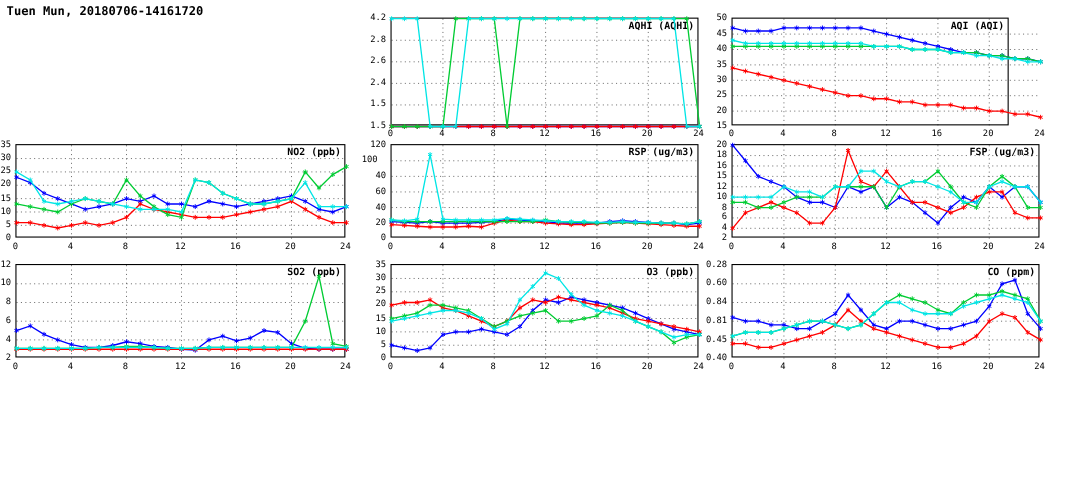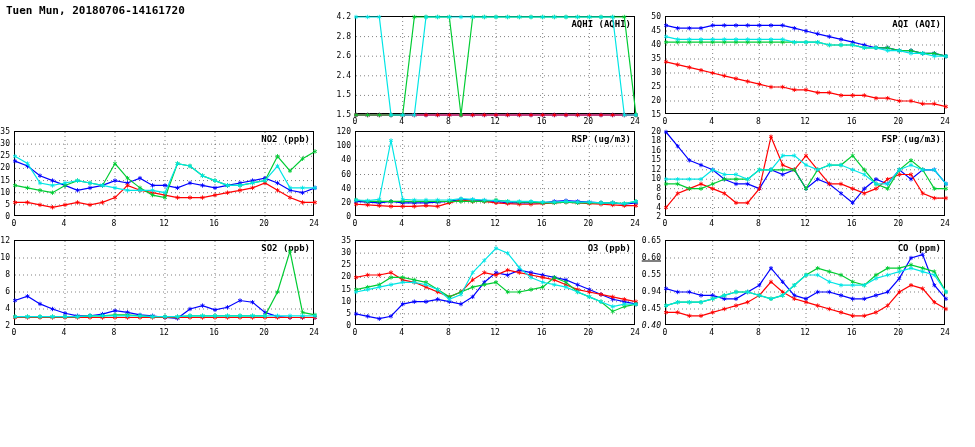--- a/index.html
+++ b/index.html
@@ -50,21 +50,21 @@
       <div class="ytick" style="left: 321px; width: 30px; top: 16px;">4.2</div>
       <div class="xtick" style="left: 355px; top: 117px;">0</div>
       <div class="xtick" style="left: 401.667px; top: 117px;">4</div>
       <div class="xtick" style="left: 448.333px; top: 117px;">8</div>
       <div class="xtick" style="left: 495px; top: 117px;">12</div>
       <div class="xtick" style="left: 541.667px; top: 117px;">16</div>
       <div class="xtick" style="left: 588.333px; top: 117px;">20</div>
       <div class="xtick" style="left: 635px; top: 117px;">24</div>
     </div>
     <div class="panel" style="left: 0px; top: 0px;">
-      <div class="plotbox" style="left: 665px; top: 16px; width: 280px; height: 98px;">
+      <div class="plotbox" style="left: 665px; top: 16px; width: 252px; height: 98px;">
         <div class="plotlabel">AQI (AQI)</div>
         <svg width="280" height="98">
           <line x1="46.666666666666664" x2="46.666666666666664" y1="0" y2="98" class="gridline"></line>
           <line x1="93.33333333333333" x2="93.33333333333333" y1="0" y2="98" class="gridline"></line>
           <line x1="140" x2="140" y1="0" y2="98" class="gridline"></line>
           <line x1="186.66666666666666" x2="186.66666666666666" y1="0" y2="98" class="gridline"></line>
           <line x1="233.33333333333334" x2="233.33333333333334" y1="0" y2="98" class="gridline"></line>
           <line y1="84" y2="84" x1="0" x2="280" class="gridline"></line>
           <line y1="70" y2="70" x1="0" x2="280" class="gridline"></line>
           <line y1="56" y2="56" x1="0" x2="280" class="gridline"></line>
@@ -160,21 +160,21 @@
           <path d="M-0.00,65.80L0.00,70.20M1.91,66.90L-1.91,69.10M1.91,69.10L-1.91,66.90M11.67,67.22L11.67,71.62M13.57,68.32L9.76,70.52M13.57,70.52L9.76,68.32M23.33,67.22L23.33,71.62M25.24,68.32L21.43,70.52M25.24,70.52L21.43,68.32M35.00,67.22L35.00,71.62M36.91,68.32L33.09,70.52M36.91,70.52L33.09,68.32M46.67,67.22L46.67,71.62M48.57,68.32L44.76,70.52M48.57,70.52L44.76,68.32M58.33,67.22L58.33,71.62M60.24,68.32L56.43,70.52M60.24,70.52L56.43,68.32M70.00,67.22L70.00,71.62M71.91,68.32L68.09,70.52M71.91,70.52L68.09,68.32M81.67,67.22L81.67,71.62M83.57,68.32L79.76,70.52M83.57,70.52L79.76,68.32M93.33,67.22L93.33,71.62M95.24,68.32L91.43,70.52M95.24,70.52L91.43,68.32M105.00,67.22L105.00,71.62M106.91,68.32L103.09,70.52M106.91,70.52L103.09,68.32M116.67,67.22L116.67,71.62M118.57,68.32L114.76,70.52M118.57,70.52L114.76,68.32M128.33,67.22L128.33,71.62M130.24,68.32L126.43,70.52M130.24,70.52L126.43,68.32M140.00,65.80L140.00,70.20M141.91,66.90L138.09,69.10M141.91,69.10L138.09,66.90M151.67,67.22L151.67,71.62M153.57,68.32L149.76,70.52M153.57,70.52L149.76,68.32M163.33,67.92L163.33,72.33M165.24,69.03L161.43,71.22M165.24,71.22L161.43,69.03M175.00,67.92L175.00,72.33M176.91,69.03L173.09,71.22M176.91,71.22L173.09,69.03M186.67,68.63L186.67,73.03M188.57,69.73L184.76,71.93M188.57,71.93L184.76,69.73M198.33,68.63L198.33,73.03M200.24,69.73L196.43,71.93M200.24,71.93L196.43,69.73M210.00,67.92L210.00,72.33M211.91,69.03L208.09,71.22M211.91,71.22L208.09,69.03M221.67,68.63L221.67,73.03M223.57,69.73L219.76,71.93M223.57,71.93L219.76,69.73M233.33,68.63L233.33,73.03M235.24,69.73L231.43,71.93M235.24,71.93L231.43,69.73M245.00,68.63L245.00,73.03M246.91,69.73L243.09,71.93M246.91,71.93L243.09,69.73M256.67,68.63L256.67,73.03M258.57,69.73L254.76,71.93M258.57,71.93L254.76,69.73M268.33,69.34L268.33,73.74M270.24,70.44L266.43,72.64M270.24,72.64L266.43,70.44M280.00,67.22L280.00,71.62M281.91,68.32L278.09,70.52M281.91,70.52L278.09,68.32" stroke="#00cc33" stroke-width="0.9" fill="none"></path>
           <path d="M0.00,68.00L11.67,68.71L23.33,67.29L35.00,8.50L46.67,67.29L58.33,68.00L70.00,68.00L81.67,68.00L93.33,68.00L105.00,66.58L116.67,67.29L128.33,68.00L140.00,68.71L151.67,69.42L163.33,69.42L175.00,69.42L186.67,70.13L198.33,70.13L210.00,69.42L221.67,70.13L233.33,70.13L245.00,70.83L256.67,70.83L268.33,71.54L280.00,69.42" fill="none" stroke="#00e5e5" stroke-width="1.2"></path>
           <path d="M-0.00,65.80L0.00,70.20M1.91,66.90L-1.91,69.10M1.91,69.10L-1.91,66.90M11.67,66.51L11.67,70.91M13.57,67.61L9.76,69.81M13.57,69.81L9.76,67.61M23.33,65.09L23.33,69.49M25.24,66.19L21.43,68.39M25.24,68.39L21.43,66.19M35.00,6.30L35.00,10.70M36.91,7.40L33.09,9.60M36.91,9.60L33.09,7.40M46.67,65.09L46.67,69.49M48.57,66.19L44.76,68.39M48.57,68.39L44.76,66.19M58.33,65.80L58.33,70.20M60.24,66.90L56.43,69.10M60.24,69.10L56.43,66.90M70.00,65.80L70.00,70.20M71.91,66.90L68.09,69.10M71.91,69.10L68.09,66.90M81.67,65.80L81.67,70.20M83.57,66.90L79.76,69.10M83.57,69.10L79.76,66.90M93.33,65.80L93.33,70.20M95.24,66.90L91.43,69.10M95.24,69.10L91.43,66.90M105.00,64.38L105.00,68.78M106.91,65.48L103.09,67.68M106.91,67.68L103.09,65.48M116.67,65.09L116.67,69.49M118.57,66.19L114.76,68.39M118.57,68.39L114.76,66.19M128.33,65.80L128.33,70.20M130.24,66.90L126.43,69.10M130.24,69.10L126.43,66.90M140.00,66.51L140.00,70.91M141.91,67.61L138.09,69.81M141.91,69.81L138.09,67.61M151.67,67.22L151.67,71.62M153.57,68.32L149.76,70.52M153.57,70.52L149.76,68.32M163.33,67.22L163.33,71.62M165.24,68.32L161.43,70.52M165.24,70.52L161.43,68.32M175.00,67.22L175.00,71.62M176.91,68.32L173.09,70.52M176.91,70.52L173.09,68.32M186.67,67.92L186.67,72.33M188.57,69.03L184.76,71.22M188.57,71.22L184.76,69.03M198.33,67.92L198.33,72.33M200.24,69.03L196.43,71.22M200.24,71.22L196.43,69.03M210.00,67.22L210.00,71.62M211.91,68.32L208.09,70.52M211.91,70.52L208.09,68.32M221.67,67.92L221.67,72.33M223.57,69.03L219.76,71.22M223.57,71.22L219.76,69.03M233.33,67.92L233.33,72.33M235.24,69.03L231.43,71.22M235.24,71.22L231.43,69.03M245.00,68.63L245.00,73.03M246.91,69.73L243.09,71.93M246.91,71.93L243.09,69.73M256.67,68.63L256.67,73.03M258.57,69.73L254.76,71.93M258.57,71.93L254.76,69.73M268.33,69.34L268.33,73.74M270.24,70.44L266.43,72.64M270.24,72.64L266.43,70.44M280.00,67.22L280.00,71.62M281.91,68.32L278.09,70.52M281.91,70.52L278.09,68.32" stroke="#00e5e5" stroke-width="0.9" fill="none"></path>
         </svg>
       </div>
       <div class="ytick" style="left: 321px; width: 30px; top: 216px;">0</div>
       <div class="ytick" style="left: 321px; width: 30px; top: 201.833px;">20</div>
       <div class="ytick" style="left: 321px; width: 30px; top: 187.667px;">40</div>
       <div class="ytick" style="left: 321px; width: 30px; top: 173.5px;">60</div>
       <div class="ytick" style="left: 321px; width: 30px; top: 159.333px;">40</div>
-      <div class="ytick" style="left: 321px; width: 30px; top: 145.167px;">100</div>
+      <div class="ytick" style="left: 321px; width: 30px; top: 145.167px; text-align: center;">100</div>
       <div class="ytick" style="left: 321px; width: 30px; top: 131px;">120</div>
       <div class="xtick" style="left: 355px; top: 219px;">0</div>
       <div class="xtick" style="left: 401.667px; top: 219px;">4</div>
       <div class="xtick" style="left: 448.333px; top: 219px;">8</div>
       <div class="xtick" style="left: 495px; top: 219px;">12</div>
       <div class="xtick" style="left: 541.667px; top: 219px;">16</div>
       <div class="xtick" style="left: 588.333px; top: 219px;">20</div>
       <div class="xtick" style="left: 635px; top: 219px;">24</div>
     </div>
     <div class="panel" style="left: 0px; top: 0px;">
@@ -316,26 +316,26 @@
           <path d="M0.00,47.60L11.67,51.00L23.33,51.00L35.00,54.40L46.67,54.40L58.33,57.80L70.00,57.80L81.67,51.00L93.33,44.20L105.00,27.20L116.67,40.80L128.33,54.40L140.00,57.80L151.67,51.00L163.33,51.00L175.00,54.40L186.67,57.80L198.33,57.80L210.00,54.40L221.67,51.00L233.33,37.40L245.00,17.00L256.67,13.60L268.33,44.20L280.00,57.80" fill="none" stroke="#0000ff" stroke-width="1.2"></path>
           <path d="M-0.00,45.40L0.00,49.80M1.91,46.50L-1.91,48.70M1.91,48.70L-1.91,46.50M11.67,48.80L11.67,53.20M13.57,49.90L9.76,52.10M13.57,52.10L9.76,49.90M23.33,48.80L23.33,53.20M25.24,49.90L21.43,52.10M25.24,52.10L21.43,49.90M35.00,52.20L35.00,56.60M36.91,53.30L33.09,55.50M36.91,55.50L33.09,53.30M46.67,52.20L46.67,56.60M48.57,53.30L44.76,55.50M48.57,55.50L44.76,53.30M58.33,55.60L58.33,60.00M60.24,56.70L56.43,58.90M60.24,58.90L56.43,56.70M70.00,55.60L70.00,60.00M71.91,56.70L68.09,58.90M71.91,58.90L68.09,56.70M81.67,48.80L81.67,53.20M83.57,49.90L79.76,52.10M83.57,52.10L79.76,49.90M93.33,42.00L93.33,46.40M95.24,43.10L91.43,45.30M95.24,45.30L91.43,43.10M105.00,25.00L105.00,29.40M106.91,26.10L103.09,28.30M106.91,28.30L103.09,26.10M116.67,38.60L116.67,43.00M118.57,39.70L114.76,41.90M118.57,41.90L114.76,39.70M128.33,52.20L128.33,56.60M130.24,53.30L126.43,55.50M130.24,55.50L126.43,53.30M140.00,55.60L140.00,60.00M141.91,56.70L138.09,58.90M141.91,58.90L138.09,56.70M151.67,48.80L151.67,53.20M153.57,49.90L149.76,52.10M153.57,52.10L149.76,49.90M163.33,48.80L163.33,53.20M165.24,49.90L161.43,52.10M165.24,52.10L161.43,49.90M175.00,52.20L175.00,56.60M176.91,53.30L173.09,55.50M176.91,55.50L173.09,53.30M186.67,55.60L186.67,60.00M188.57,56.70L184.76,58.90M188.57,58.90L184.76,56.70M198.33,55.60L198.33,60.00M200.24,56.70L196.43,58.90M200.24,58.90L196.43,56.70M210.00,52.20L210.00,56.60M211.91,53.30L208.09,55.50M211.91,55.50L208.09,53.30M221.67,48.80L221.67,53.20M223.57,49.90L219.76,52.10M223.57,52.10L219.76,49.90M233.33,35.20L233.33,39.60M235.24,36.30L231.43,38.50M235.24,38.50L231.43,36.30M245.00,14.80L245.00,19.20M246.91,15.90L243.09,18.10M246.91,18.10L243.09,15.90M256.67,11.40L256.67,15.80M258.57,12.50L254.76,14.70M258.57,14.70L254.76,12.50M268.33,42.00L268.33,46.40M270.24,43.10L266.43,45.30M270.24,45.30L266.43,43.10M280.00,55.60L280.00,60.00M281.91,56.70L278.09,58.90M281.91,58.90L278.09,56.70" stroke="#0000ff" stroke-width="0.9" fill="none"></path>
           <path d="M0.00,71.40L11.67,71.40L23.33,74.80L35.00,74.80L46.67,71.40L58.33,68.00L70.00,64.60L81.67,61.20L93.33,54.40L105.00,40.80L116.67,51.00L128.33,57.80L140.00,61.20L151.67,64.60L163.33,68.00L175.00,71.40L186.67,74.80L198.33,74.80L210.00,71.40L221.67,64.60L233.33,51.00L245.00,44.20L256.67,47.60L268.33,61.20L280.00,68.00" fill="none" stroke="#ff0000" stroke-width="1.2"></path>
           <path d="M-0.00,69.20L0.00,73.60M1.91,70.30L-1.91,72.50M1.91,72.50L-1.91,70.30M11.67,69.20L11.67,73.60M13.57,70.30L9.76,72.50M13.57,72.50L9.76,70.30M23.33,72.60L23.33,77.00M25.24,73.70L21.43,75.90M25.24,75.90L21.43,73.70M35.00,72.60L35.00,77.00M36.91,73.70L33.09,75.90M36.91,75.90L33.09,73.70M46.67,69.20L46.67,73.60M48.57,70.30L44.76,72.50M48.57,72.50L44.76,70.30M58.33,65.80L58.33,70.20M60.24,66.90L56.43,69.10M60.24,69.10L56.43,66.90M70.00,62.40L70.00,66.80M71.91,63.50L68.09,65.70M71.91,65.70L68.09,63.50M81.67,59.00L81.67,63.40M83.57,60.10L79.76,62.30M83.57,62.30L79.76,60.10M93.33,52.20L93.33,56.60M95.24,53.30L91.43,55.50M95.24,55.50L91.43,53.30M105.00,38.60L105.00,43.00M106.91,39.70L103.09,41.90M106.91,41.90L103.09,39.70M116.67,48.80L116.67,53.20M118.57,49.90L114.76,52.10M118.57,52.10L114.76,49.90M128.33,55.60L128.33,60.00M130.24,56.70L126.43,58.90M130.24,58.90L126.43,56.70M140.00,59.00L140.00,63.40M141.91,60.10L138.09,62.30M141.91,62.30L138.09,60.10M151.67,62.40L151.67,66.80M153.57,63.50L149.76,65.70M153.57,65.70L149.76,63.50M163.33,65.80L163.33,70.20M165.24,66.90L161.43,69.10M165.24,69.10L161.43,66.90M175.00,69.20L175.00,73.60M176.91,70.30L173.09,72.50M176.91,72.50L173.09,70.30M186.67,72.60L186.67,77.00M188.57,73.70L184.76,75.90M188.57,75.90L184.76,73.70M198.33,72.60L198.33,77.00M200.24,73.70L196.43,75.90M200.24,75.90L196.43,73.70M210.00,69.20L210.00,73.60M211.91,70.30L208.09,72.50M211.91,72.50L208.09,70.30M221.67,62.40L221.67,66.80M223.57,63.50L219.76,65.70M223.57,65.70L219.76,63.50M233.33,48.80L233.33,53.20M235.24,49.90L231.43,52.10M235.24,52.10L231.43,49.90M245.00,42.00L245.00,46.40M246.91,43.10L243.09,45.30M246.91,45.30L243.09,43.10M256.67,45.40L256.67,49.80M258.57,46.50L254.76,48.70M258.57,48.70L254.76,46.50M268.33,59.00L268.33,63.40M270.24,60.10L266.43,62.30M270.24,62.30L266.43,60.10M280.00,65.80L280.00,70.20M281.91,66.90L278.09,69.10M281.91,69.10L278.09,66.90" stroke="#ff0000" stroke-width="0.9" fill="none"></path>
           <path d="M0.00,64.60L11.67,61.20L23.33,61.20L35.00,61.20L46.67,57.80L58.33,54.40L70.00,51.00L81.67,51.00L93.33,54.40L105.00,57.80L116.67,54.40L128.33,44.20L140.00,34.00L151.67,27.20L163.33,30.60L175.00,34.00L186.67,40.80L198.33,44.20L210.00,34.00L221.67,27.20L233.33,27.20L245.00,23.80L256.67,27.20L268.33,30.60L280.00,51.00" fill="none" stroke="#00cc33" stroke-width="1.2"></path>
           <path d="M-0.00,62.40L0.00,66.80M1.91,63.50L-1.91,65.70M1.91,65.70L-1.91,63.50M11.67,59.00L11.67,63.40M13.57,60.10L9.76,62.30M13.57,62.30L9.76,60.10M23.33,59.00L23.33,63.40M25.24,60.10L21.43,62.30M25.24,62.30L21.43,60.10M35.00,59.00L35.00,63.40M36.91,60.10L33.09,62.30M36.91,62.30L33.09,60.10M46.67,55.60L46.67,60.00M48.57,56.70L44.76,58.90M48.57,58.90L44.76,56.70M58.33,52.20L58.33,56.60M60.24,53.30L56.43,55.50M60.24,55.50L56.43,53.30M70.00,48.80L70.00,53.20M71.91,49.90L68.09,52.10M71.91,52.10L68.09,49.90M81.67,48.80L81.67,53.20M83.57,49.90L79.76,52.10M83.57,52.10L79.76,49.90M93.33,52.20L93.33,56.60M95.24,53.30L91.43,55.50M95.24,55.50L91.43,53.30M105.00,55.60L105.00,60.00M106.91,56.70L103.09,58.90M106.91,58.90L103.09,56.70M116.67,52.20L116.67,56.60M118.57,53.30L114.76,55.50M118.57,55.50L114.76,53.30M128.33,42.00L128.33,46.40M130.24,43.10L126.43,45.30M130.24,45.30L126.43,43.10M140.00,31.80L140.00,36.20M141.91,32.90L138.09,35.10M141.91,35.10L138.09,32.90M151.67,25.00L151.67,29.40M153.57,26.10L149.76,28.30M153.57,28.30L149.76,26.10M163.33,28.40L163.33,32.80M165.24,29.50L161.43,31.70M165.24,31.70L161.43,29.50M175.00,31.80L175.00,36.20M176.91,32.90L173.09,35.10M176.91,35.10L173.09,32.90M186.67,38.60L186.67,43.00M188.57,39.70L184.76,41.90M188.57,41.90L184.76,39.70M198.33,42.00L198.33,46.40M200.24,43.10L196.43,45.30M200.24,45.30L196.43,43.10M210.00,31.80L210.00,36.20M211.91,32.90L208.09,35.10M211.91,35.10L208.09,32.90M221.67,25.00L221.67,29.40M223.57,26.10L219.76,28.30M223.57,28.30L219.76,26.10M233.33,25.00L233.33,29.40M235.24,26.10L231.43,28.30M235.24,28.30L231.43,26.10M245.00,21.60L245.00,26.00M246.91,22.70L243.09,24.90M246.91,24.90L243.09,22.70M256.67,25.00L256.67,29.40M258.57,26.10L254.76,28.30M258.57,28.30L254.76,26.10M268.33,28.40L268.33,32.80M270.24,29.50L266.43,31.70M270.24,31.70L266.43,29.50M280.00,48.80L280.00,53.20M281.91,49.90L278.09,52.10M281.91,52.10L278.09,49.90" stroke="#00cc33" stroke-width="0.9" fill="none"></path>
           <path d="M0.00,64.60L11.67,61.20L23.33,61.20L35.00,61.20L46.67,57.80L58.33,54.40L70.00,51.00L81.67,51.00L93.33,54.40L105.00,57.80L116.67,54.40L128.33,44.20L140.00,34.00L151.67,34.00L163.33,40.80L175.00,44.20L186.67,44.20L198.33,44.20L210.00,37.40L221.67,34.00L233.33,30.60L245.00,27.20L256.67,30.60L268.33,34.00L280.00,51.00" fill="none" stroke="#00e5e5" stroke-width="1.2"></path>
           <path d="M-0.00,62.40L0.00,66.80M1.91,63.50L-1.91,65.70M1.91,65.70L-1.91,63.50M11.67,59.00L11.67,63.40M13.57,60.10L9.76,62.30M13.57,62.30L9.76,60.10M23.33,59.00L23.33,63.40M25.24,60.10L21.43,62.30M25.24,62.30L21.43,60.10M35.00,59.00L35.00,63.40M36.91,60.10L33.09,62.30M36.91,62.30L33.09,60.10M46.67,55.60L46.67,60.00M48.57,56.70L44.76,58.90M48.57,58.90L44.76,56.70M58.33,52.20L58.33,56.60M60.24,53.30L56.43,55.50M60.24,55.50L56.43,53.30M70.00,48.80L70.00,53.20M71.91,49.90L68.09,52.10M71.91,52.10L68.09,49.90M81.67,48.80L81.67,53.20M83.57,49.90L79.76,52.10M83.57,52.10L79.76,49.90M93.33,52.20L93.33,56.60M95.24,53.30L91.43,55.50M95.24,55.50L91.43,53.30M105.00,55.60L105.00,60.00M106.91,56.70L103.09,58.90M106.91,58.90L103.09,56.70M116.67,52.20L116.67,56.60M118.57,53.30L114.76,55.50M118.57,55.50L114.76,53.30M128.33,42.00L128.33,46.40M130.24,43.10L126.43,45.30M130.24,45.30L126.43,43.10M140.00,31.80L140.00,36.20M141.91,32.90L138.09,35.10M141.91,35.10L138.09,32.90M151.67,31.80L151.67,36.20M153.57,32.90L149.76,35.10M153.57,35.10L149.76,32.90M163.33,38.60L163.33,43.00M165.24,39.70L161.43,41.90M165.24,41.90L161.43,39.70M175.00,42.00L175.00,46.40M176.91,43.10L173.09,45.30M176.91,45.30L173.09,43.10M186.67,42.00L186.67,46.40M188.57,43.10L184.76,45.30M188.57,45.30L184.76,43.10M198.33,42.00L198.33,46.40M200.24,43.10L196.43,45.30M200.24,45.30L196.43,43.10M210.00,35.20L210.00,39.60M211.91,36.30L208.09,38.50M211.91,38.50L208.09,36.30M221.67,31.80L221.67,36.20M223.57,32.90L219.76,35.10M223.57,35.10L219.76,32.90M233.33,28.40L233.33,32.80M235.24,29.50L231.43,31.70M235.24,31.70L231.43,29.50M245.00,25.00L245.00,29.40M246.91,26.10L243.09,28.30M246.91,28.30L243.09,26.10M256.67,28.40L256.67,32.80M258.57,29.50L254.76,31.70M258.57,31.70L254.76,29.50M268.33,31.80L268.33,36.20M270.24,32.90L266.43,35.10M270.24,35.10L266.43,32.90M280.00,48.80L280.00,53.20M281.91,49.90L278.09,52.10M281.91,52.10L278.09,49.90" stroke="#00e5e5" stroke-width="0.9" fill="none"></path>
         </svg>
       </div>
-      <div class="ytick" style="left: 631px; width: 30px; top: 325px; font-style: italic;">0.40</div>
+      <div class="ytick" style="left: 631px; width: 30px; top: 325px;">0.40</div>
       <div class="ytick" style="left: 631px; width: 30px; top: 308px;">0.45</div>
-      <div class="ytick" style="left: 631px; width: 30px; top: 291px;">0.94</div>
-      <div class="ytick" style="left: 631px; width: 30px; top: 274px;">0.55</div>
-      <div class="ytick" style="left: 631px; width: 30px; top: 257px; text-decoration: underline;">0.60</div>
-      <div class="ytick" style="left: 631px; width: 30px; top: 240px;">0.65</div>
+      <div class="ytick" style="left: 631px; width: 30px; top: 291px;">0.81</div>
+      <div class="ytick" style="left: 631px; width: 30px; top: 274px;">0.84</div>
+      <div class="ytick" style="left: 631px; width: 30px; top: 257px;">0.60</div>
+      <div class="ytick" style="left: 631px; width: 30px; top: 240px;">0.28</div>
       <div class="xtick" style="left: 665px; top: 328px;">0</div>
       <div class="xtick" style="left: 711.667px; top: 328px;">4</div>
       <div class="xtick" style="left: 758.333px; top: 328px;">8</div>
       <div class="xtick" style="left: 805px; top: 328px;">12</div>
       <div class="xtick" style="left: 851.667px; top: 328px;">16</div>
       <div class="xtick" style="left: 898.333px; top: 328px;">20</div>
       <div class="xtick" style="left: 945px; top: 328px;">24</div>
     </div>
   </div>
 

